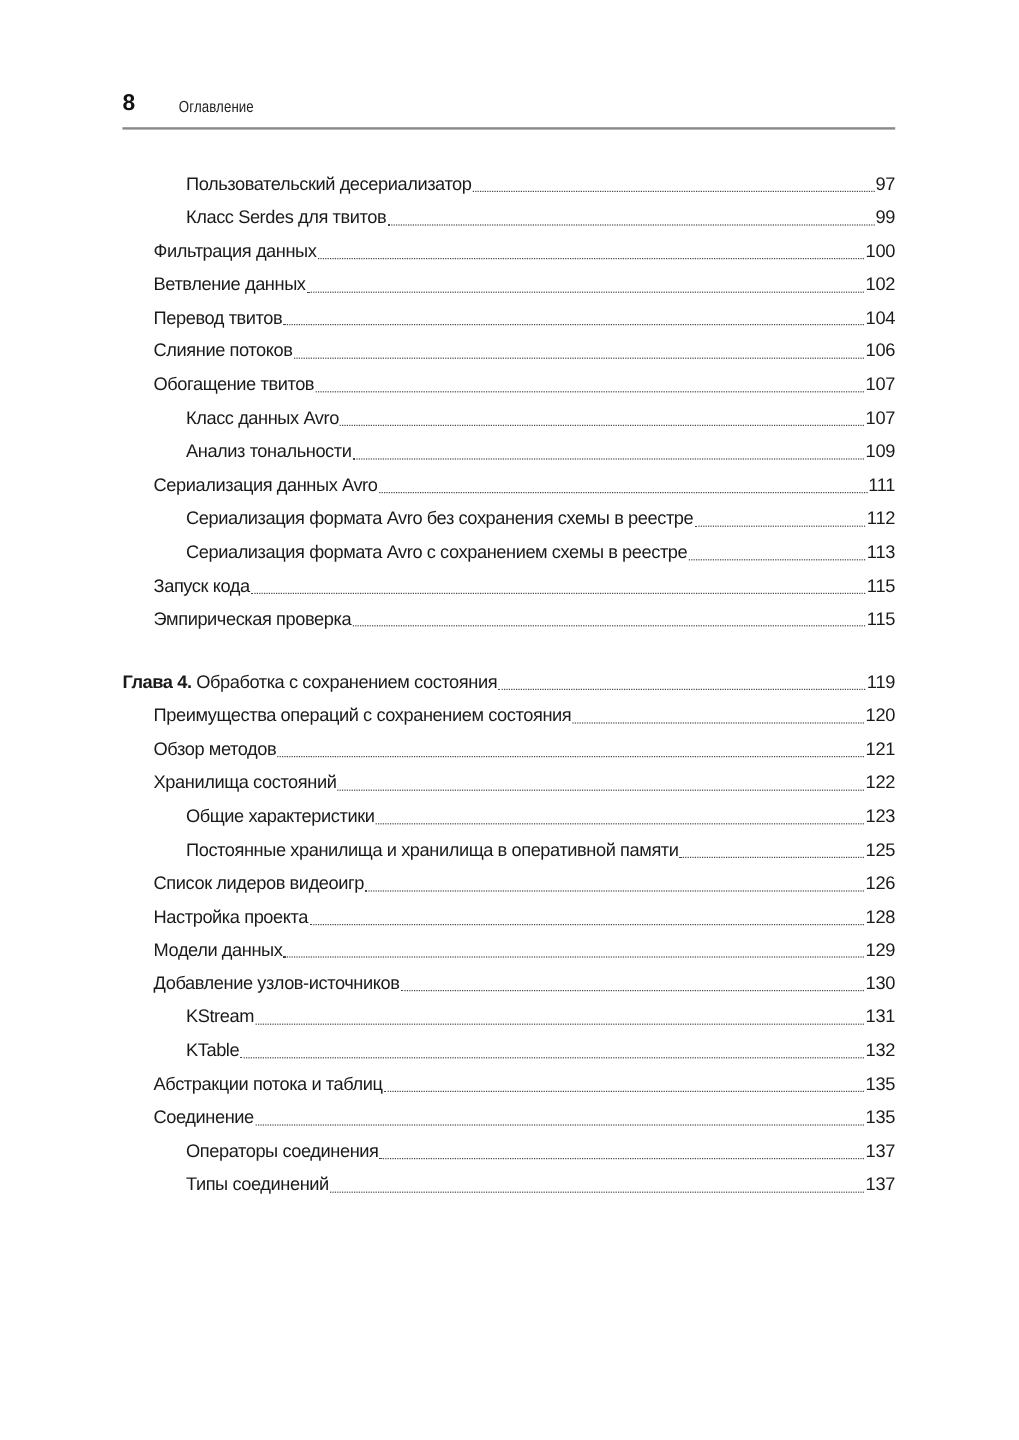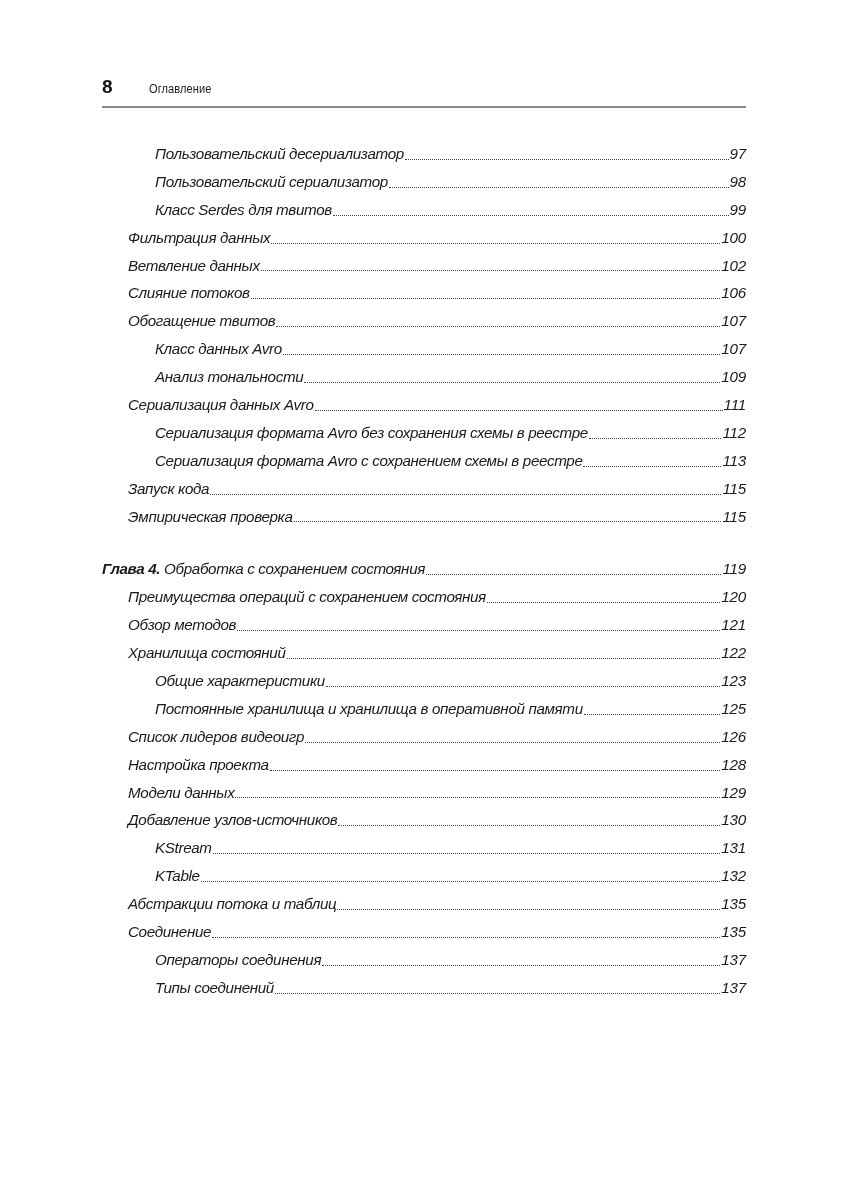--- a/index.html
+++ b/index.html
@@ -47,21 +47,20 @@
       top: 140px;
       width: 644px;
     }
     .toc-entry {
       display: flex;
       align-items: flex-end;
       height: 27.9px;
       font-size: 15.2px;
       line-height: 27.9px;
       white-space: nowrap;
-      font-style: italic;
     }
     .toc-entry.level-1 { padding-left: 26px; }
     .toc-entry.level-2 { padding-left: 53px; }
     .toc-entry.level-0 { padding-left: 0; margin-top: 25px; }
     .toc-title {
       flex: 0 0 auto;
       letter-spacing: -0.35px;
     }
     .toc-title .chapter-prefix {
       font-weight: bold;
@@ -89,38 +88,38 @@
   <span class="running-title">Оглавление</span>
 </div>
 
 <div class="toc" id="toc">
     <div class="toc-entry level-2">
       <span class="toc-title"><span>Пользовательский десериализатор</span></span>
       <span class="toc-leader"></span>
       <span class="toc-page">97</span>
     </div>
     <div class="toc-entry level-2">
-      <span class="toc-title"><span>Пользовательский сериализатор</span></span>
-      <span class="toc-leader"></span>
-      <span class="toc-page">98</span>
-    </div>
-    <div class="toc-entry level-2">
       <span class="toc-title"><span>Класс Serdes для твитов</span></span>
       <span class="toc-leader"></span>
       <span class="toc-page">99</span>
     </div>
     <div class="toc-entry level-1">
       <span class="toc-title"><span>Фильтрация данных</span></span>
       <span class="toc-leader"></span>
       <span class="toc-page">100</span>
     </div>
     <div class="toc-entry level-1">
       <span class="toc-title"><span>Ветвление данных</span></span>
       <span class="toc-leader"></span>
       <span class="toc-page">102</span>
+    </div>
+    <div class="toc-entry level-1">
+      <span class="toc-title"><span>Перевод твитов</span></span>
+      <span class="toc-leader"></span>
+      <span class="toc-page">104</span>
     </div>
     <div class="toc-entry level-1">
       <span class="toc-title"><span>Слияние потоков</span></span>
       <span class="toc-leader"></span>
       <span class="toc-page">106</span>
     </div>
     <div class="toc-entry level-1">
       <span class="toc-title"><span>Обогащение твитов</span></span>
       <span class="toc-leader"></span>
       <span class="toc-page">107</span>

